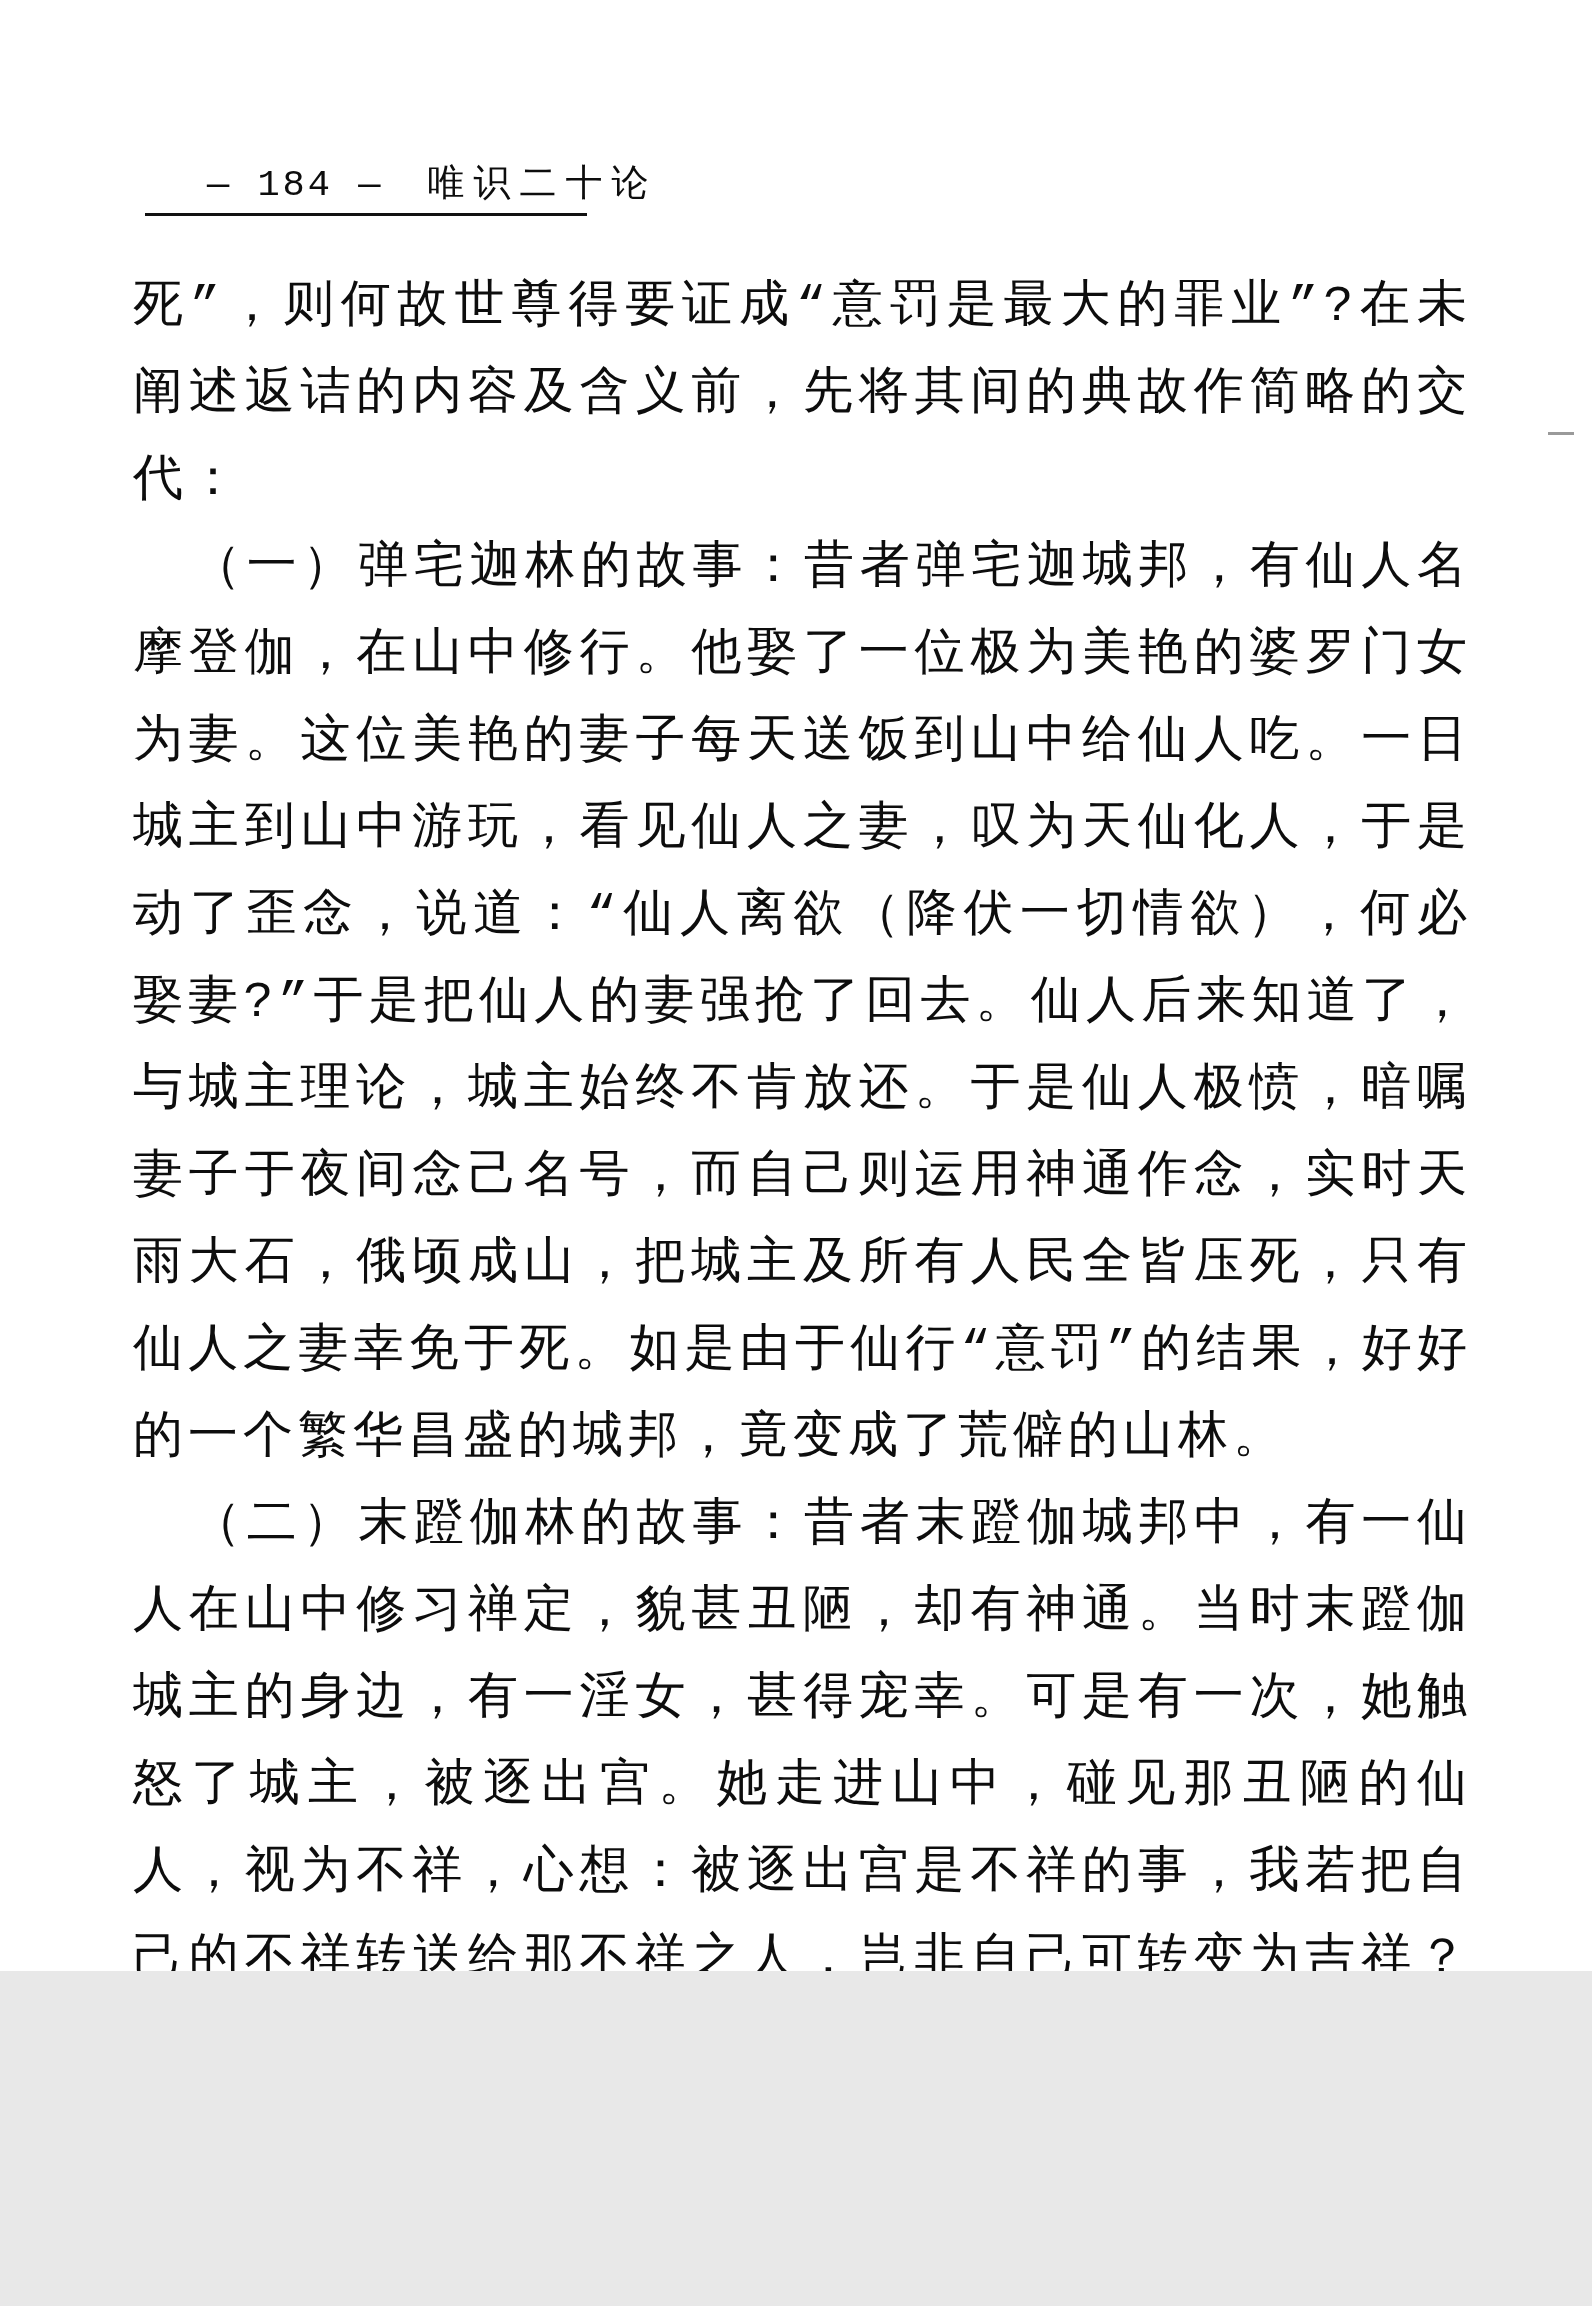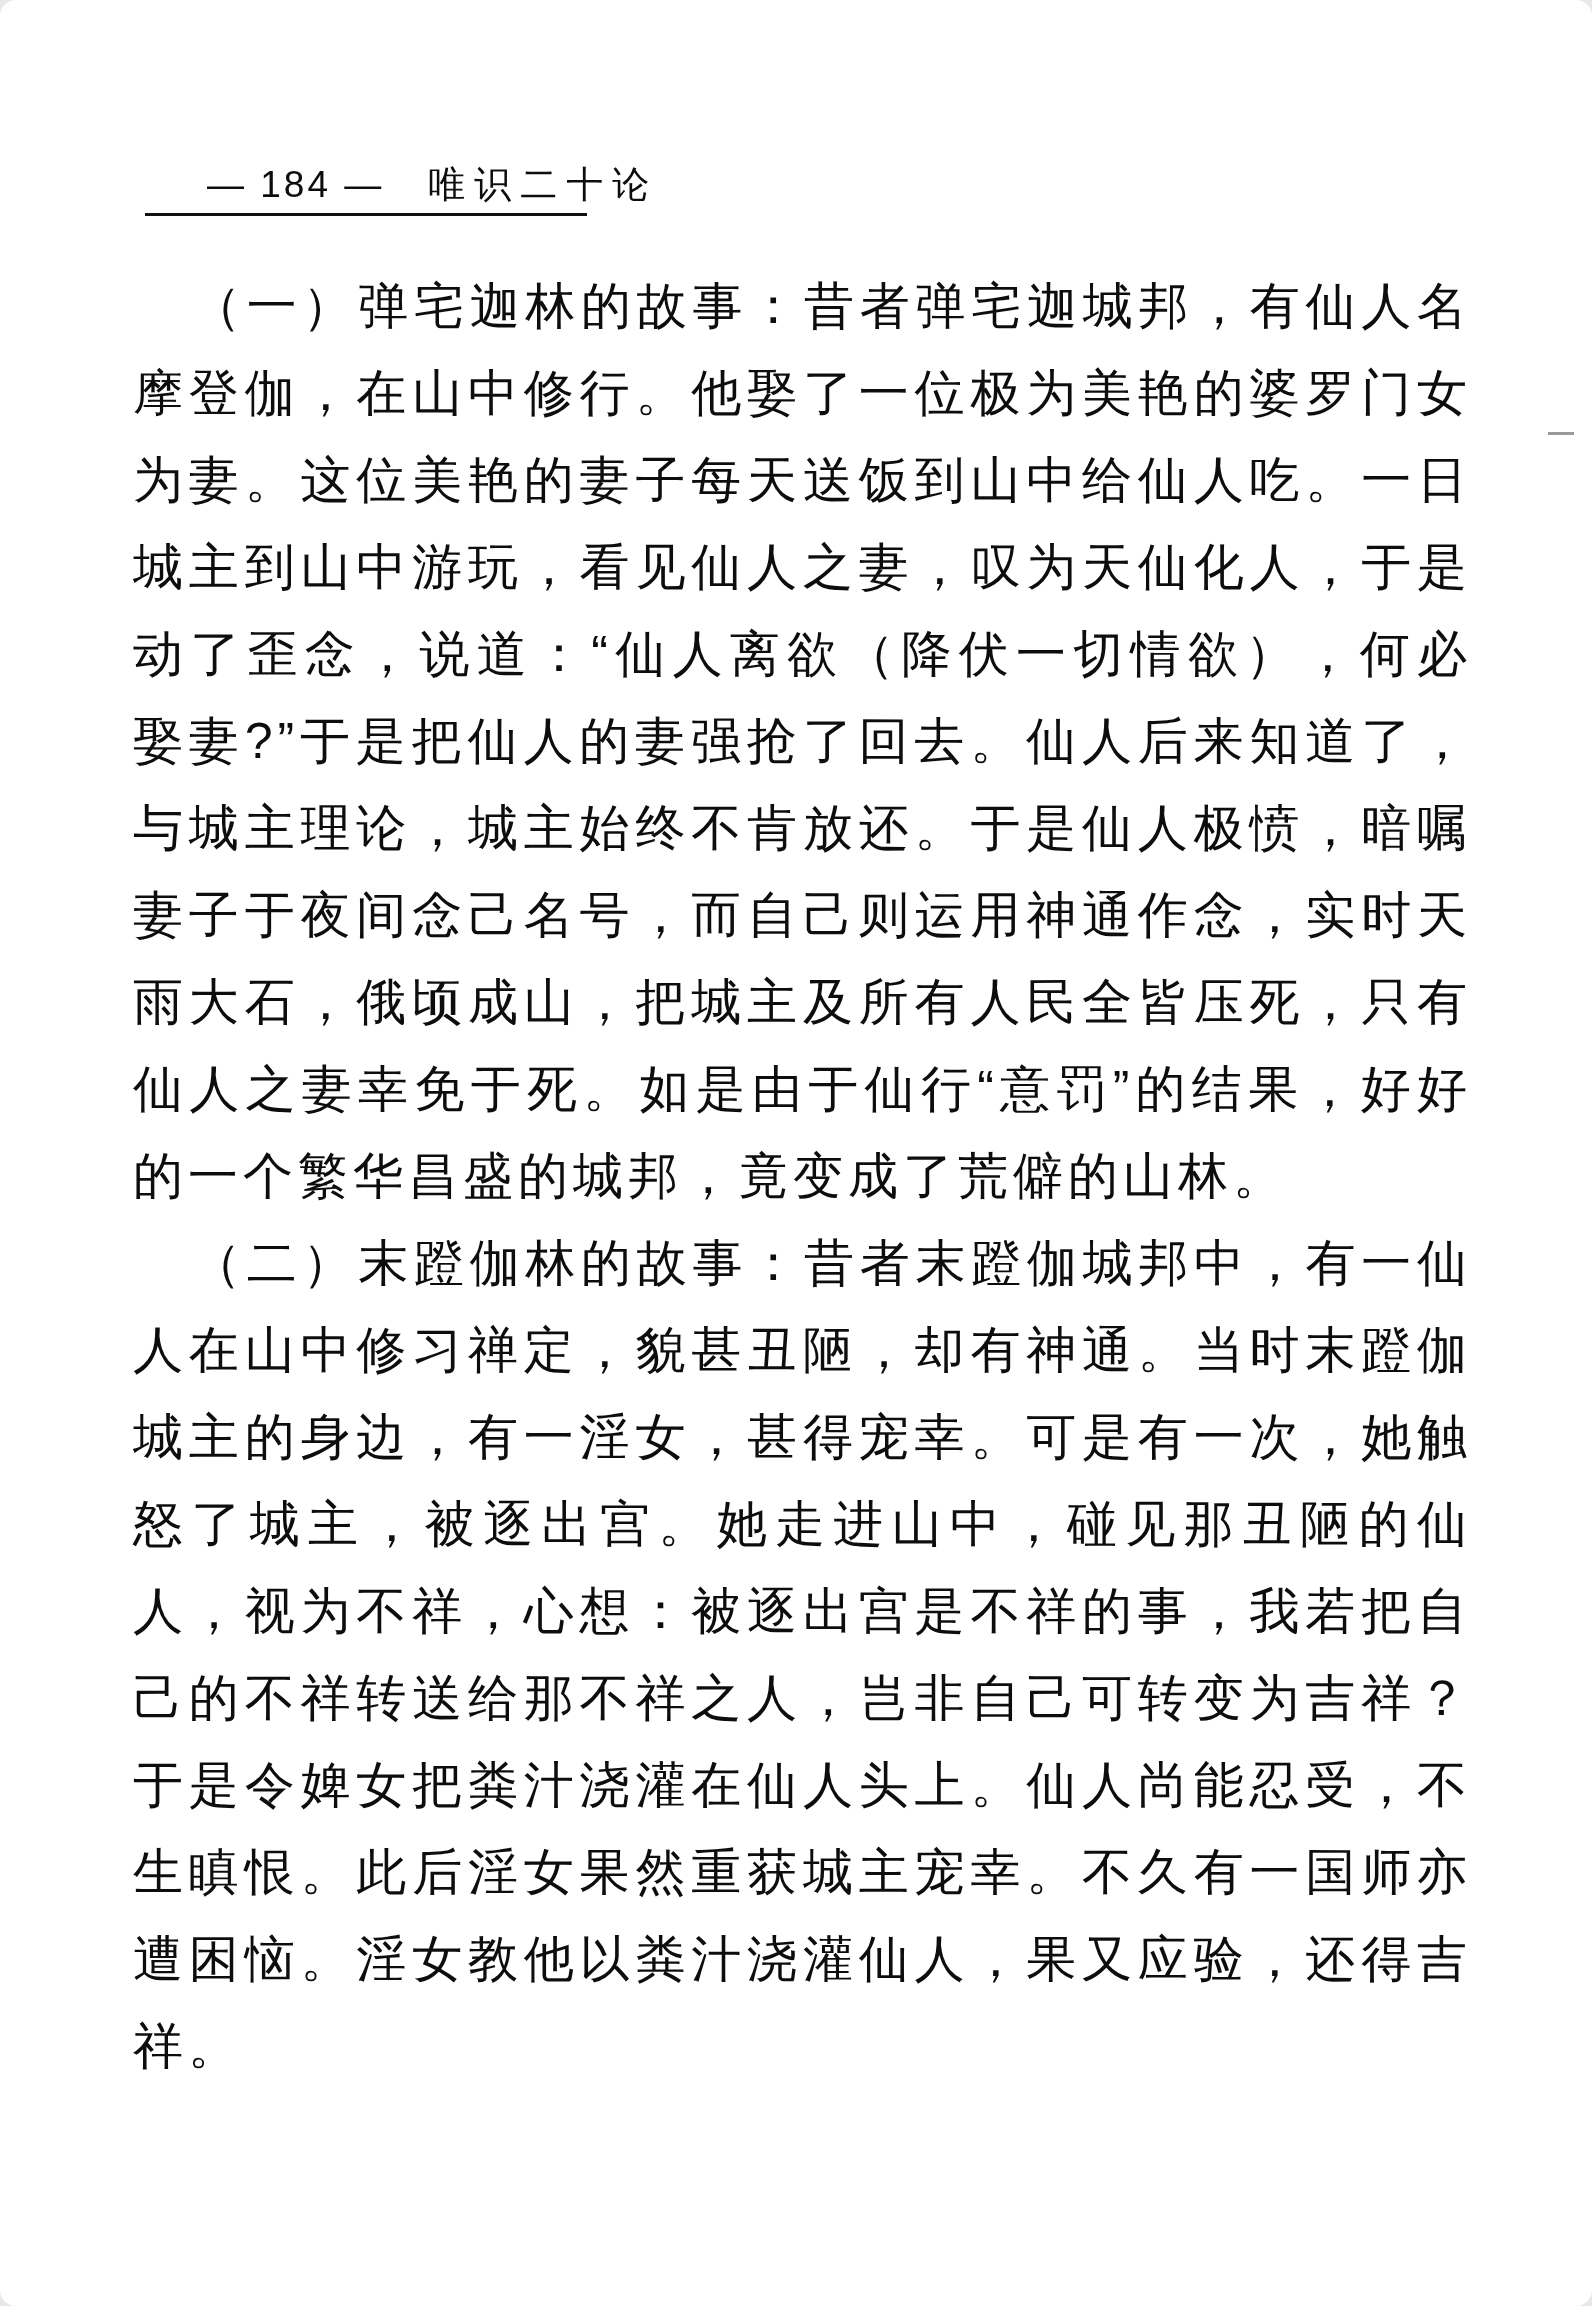--- a/index.html
+++ b/index.html
@@ -3,26 +3,25 @@
 <meta charset="utf-8">
 <style>
   html, body {
     margin: 0;
     padding: 0;
     background: #e8e8e8;
   }
   .page {
     position: relative;
     width: 1592px;
-    height: 2306px;
+    height: 1971px;
     background: #ffffff;
     overflow: hidden;
-    font-family: Liberation Sans, sans-serif;
+    font-family: Liberation Mono, monospace;
     color: #0d0d0d;
-    border-radius: 16px;
   }
   .page-header {
     position: absolute;
     left: 145px;
     top: 165px;
     width: 442px;
     box-sizing: border-box;
     padding-left: 62px;
     padding-bottom: 8px;
     border-bottom: 3px solid #111111;
@@ -70,20 +69,21 @@
 </head>
 <body>
 
 <div class="page">
 
   <div class="page-header">
     <span class="page-number">— 184 —</span><span class="book-title">唯识二十论</span>
   </div>
 
   <div class="page-body">
+    <p class="para no-indent">死”，则何故世尊得要证成“意罚是最大的罪业”?在未阐述返诘的内容及含义前，先将其间的典故作简略的交代：</p>
     <p class="para indent">（一）弹宅迦林的故事：昔者弹宅迦城邦，有仙人名摩登伽，在山中修行。他娶了一位极为美艳的婆罗门女为妻。这位美艳的妻子每天送饭到山中给仙人吃。一日城主到山中游玩，看见仙人之妻，叹为天仙化人，于是动了歪念，说道：“仙人离欲（降伏一切情欲），何必娶妻?”于是把仙人的妻强抢了回去。仙人后来知道了，与城主理论，城主始终不肯放还。于是仙人极愤，暗嘱妻子于夜间念己名号，而自己则运用神通作念，实时天雨大石，俄顷成山，把城主及所有人民全皆压死，只有仙人之妻幸免于死。如是由于仙行“意罚”的结果，好好的一个繁华昌盛的城邦，竟变成了荒僻的山林。</p>
     <p class="para indent">（二）末蹬伽林的故事：昔者末蹬伽城邦中，有一仙人在山中修习禅定，貌甚丑陋，却有神通。当时末蹬伽城主的身边，有一淫女，甚得宠幸。可是有一次，她触怒了城主，被逐出宫。她走进山中，碰见那丑陋的仙人，视为不祥，心想：被逐出宫是不祥的事，我若把自己的不祥转送给那不祥之人，岂非自己可转变为吉祥？于是令婢女把粪汁浇灌在仙人头上。仙人尚能忍受，不生瞋恨。此后淫女果然重获城主宠幸。不久有一国师亦遭困恼。淫女教他以粪汁浇灌仙人，果又应验，还得吉祥。</p>
   </div>
 
   <div class="scan-artifact"></div>
 
 </div>
 
 
 </body></html>

